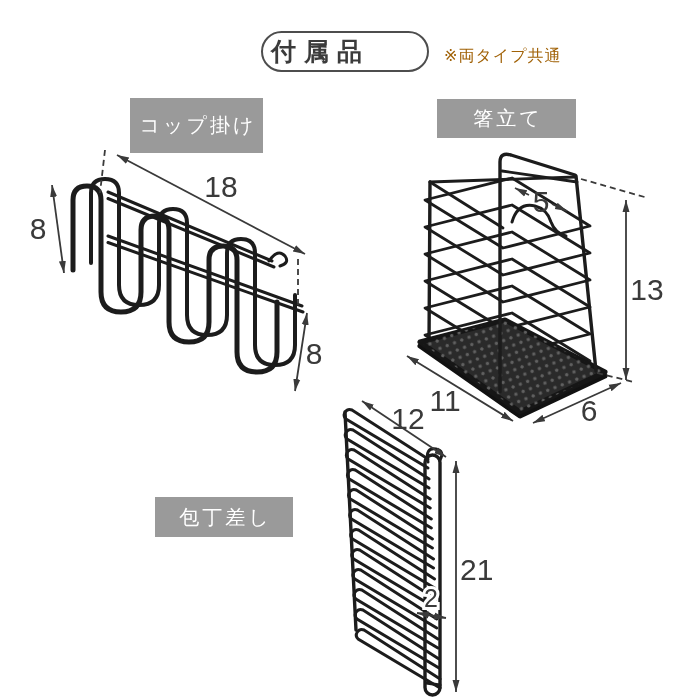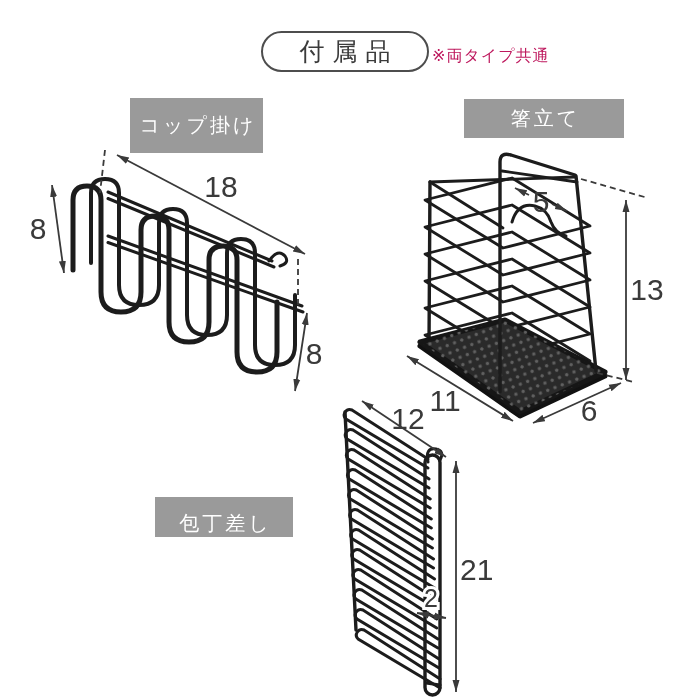--- a/index.html
+++ b/index.html
@@ -3,34 +3,34 @@
 <meta charset="utf-8">
 <style>
   html,body{margin:0;padding:0;background:#ffffff;}
   .canvas{
     position:relative;width:700px;height:700px;background:#ffffff;overflow:hidden;
     font-family:"Liberation Sans","DejaVu Sans",sans-serif;
   }
   .title-pill{
     position:absolute;left:261px;top:31px;width:168px;height:41px;
     border:2px solid #4d4d4d;border-radius:23px;box-sizing:border-box;
-    display:flex;align-items:center;justify-content:center;
-    font-size:25px;color:#3b3b3b;letter-spacing:8px;padding-left:8px;background:#fff;
+    display:flex;align-items:center;
+    font-size:25px;color:#3b3b3b;letter-spacing:8px;padding-left:8px;background:#fff;font-weight:bold;
   }
   .title-note{
-    position:absolute;left:432px;top:46px;font-size:16px;color:#be185d;letter-spacing:1px;
+    position:absolute;left:444px;top:46px;font-size:16px;color:#a16207;letter-spacing:1px;
   }
   .part-label{
     position:absolute;background:#9a9a9a;color:#ffffff;
     display:flex;align-items:center;justify-content:center;
     font-size:20px;letter-spacing:3px;padding-left:3px;box-sizing:border-box;
   }
   .label-cup{left:130px;top:98px;width:133px;height:55px;}
-  .label-chop{left:437px;top:99px;width:160px;height:39px;margin-left:27px;}
-  .label-knife{left:155px;top:497px;width:138px;height:40px;align-items:flex-end;}
+  .label-chop{left:437px;top:99px;width:139px;height:39px;}
+  .label-knife{left:155px;top:497px;width:138px;height:40px;}
   svg{position:absolute;display:block;}
   .svg-cup{left:10px;top:140px;}
   .svg-chop{left:385px;top:140px;}
   .svg-knife{left:315px;top:385px;}
   .dim-line{stroke:#3a3a3a;stroke-width:1.8;fill:none;}
   .dash{stroke:#3a3a3a;stroke-width:1.8;fill:none;stroke-dasharray:6 4;}
   .dim-text{fill:#3a3a3a;font-size:30px;font-family:"Liberation Sans","DejaVu Sans",sans-serif;}
   .dim-text-small{fill:#3a3a3a;font-size:25px;font-family:"Liberation Sans","DejaVu Sans",sans-serif;}
   .wire{stroke:#1c1c1c;fill:none;stroke-linecap:round;stroke-linejoin:round;}
 </style>

